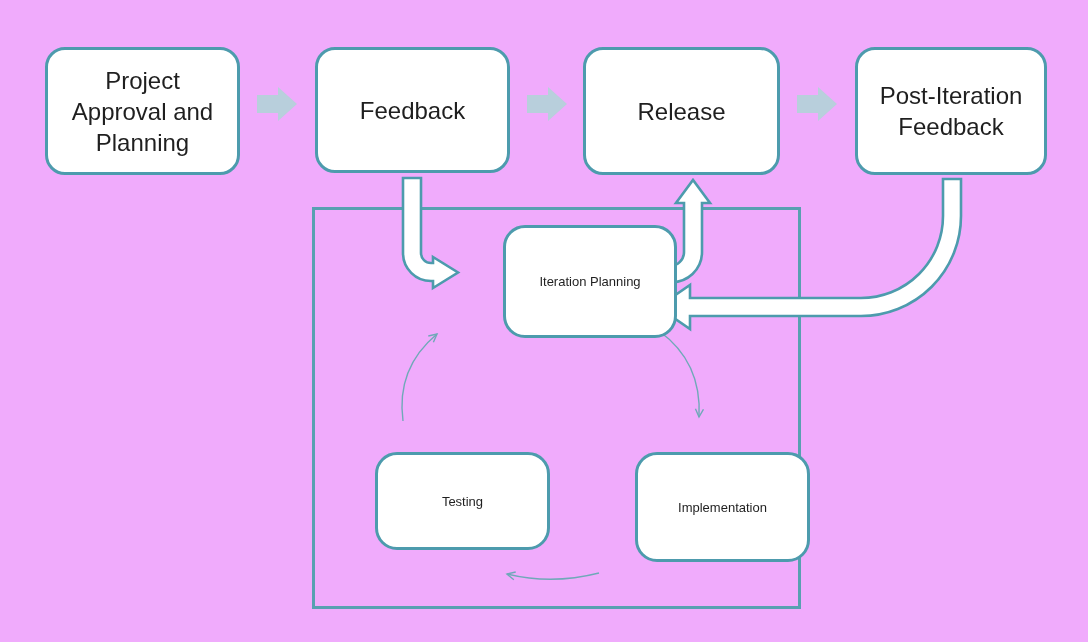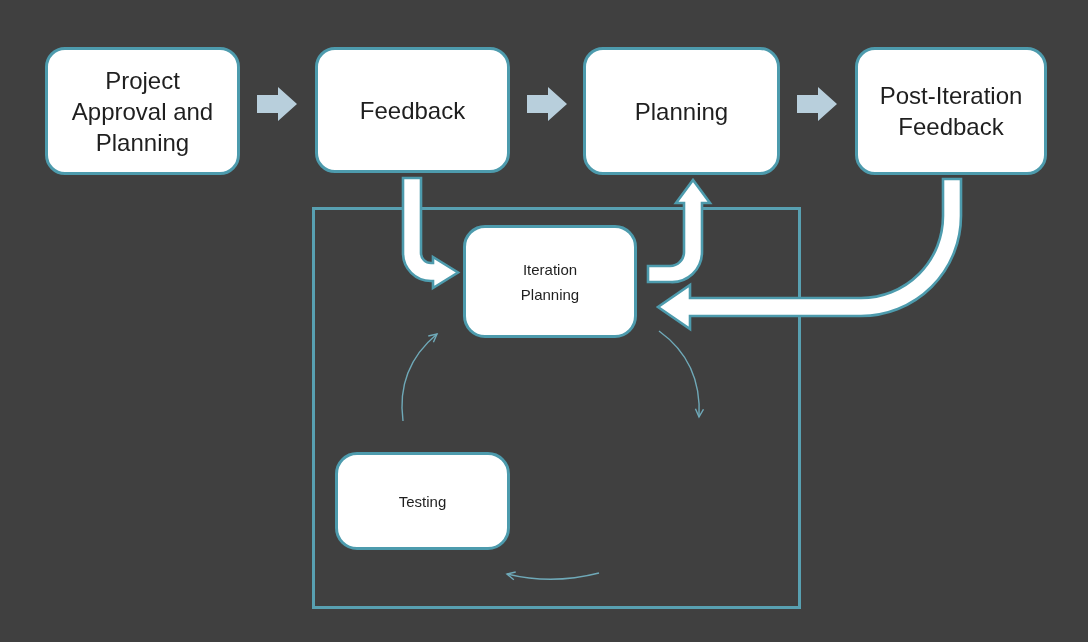--- a/index.html
+++ b/index.html
@@ -1,39 +1,39 @@
 <!DOCTYPE html>
 <html><head>
 <meta charset="utf-8">
 <style>
   html, body { margin: 0; padding: 0; background: #ffffff; }
   #stage {
     position: relative;
     width: 1088px;
     height: 642px;
-    background: #404040;
+    background: #f0abfc;
     font-family: "Liberation Sans", "DejaVu Sans", sans-serif;
     color: #1f1f1f;
     overflow: hidden;
   }
   .node {
     position: absolute;
     background: #ffffff;
     border: 3px solid #4d9bad;
     border-radius: 20px;
     display: flex;
     align-items: center;
     justify-content: center;
     text-align: center;
     box-sizing: border-box;
     z-index: 3;
   }
   .node .lbl { display: block; width: 100%; }
   .top-node { font-size: 24px; line-height: 31px; }
-  .inner-node { font-size: 15px; line-height: 25px; border-radius: 22px; }
+  .inner-node { font-size: 13px; line-height: 25px; border-radius: 22px; margin-left: 40px; }
   #container-rect {
     position: absolute;
     left: 312px; top: 207px; width: 489px; height: 402px;
     border: 3px solid #58a0b1;
     box-sizing: border-box;
     background: transparent;
     z-index: 1;
   }
   #arrow-layer {
     position: absolute;
@@ -76,26 +76,29 @@
     <path d="M 599 573 Q 552 585 507 574" fill="none" stroke="#6fa9b8" stroke-width="1.4" marker-end="url(#thinhead)"></path>
   </svg>
 
   <div class="node top-node" id="node-project">
     <span class="lbl">Project Approval and Planning</span>
   </div>
   <div class="node top-node" id="node-iteration">
     <span class="lbl">Feedback</span>
   </div>
   <div class="node top-node" id="node-release">
-    <span class="lbl">Planning</span>
+    <span class="lbl">Release</span>
   </div>
   <div class="node top-node" id="node-feedback">
     <span class="lbl">Post-Iteration Feedback</span>
   </div>
 
   <div class="node inner-node" id="node-iter-planning">
     <span class="lbl">Iteration Planning</span>
   </div>
   <div class="node inner-node" id="node-testing">
     <span class="lbl">Testing</span>
   </div>
+  <div class="node inner-node" id="node-implementation">
+    <span class="lbl">Implementation</span>
+  </div>
 
 </div>
 
 </body></html>

